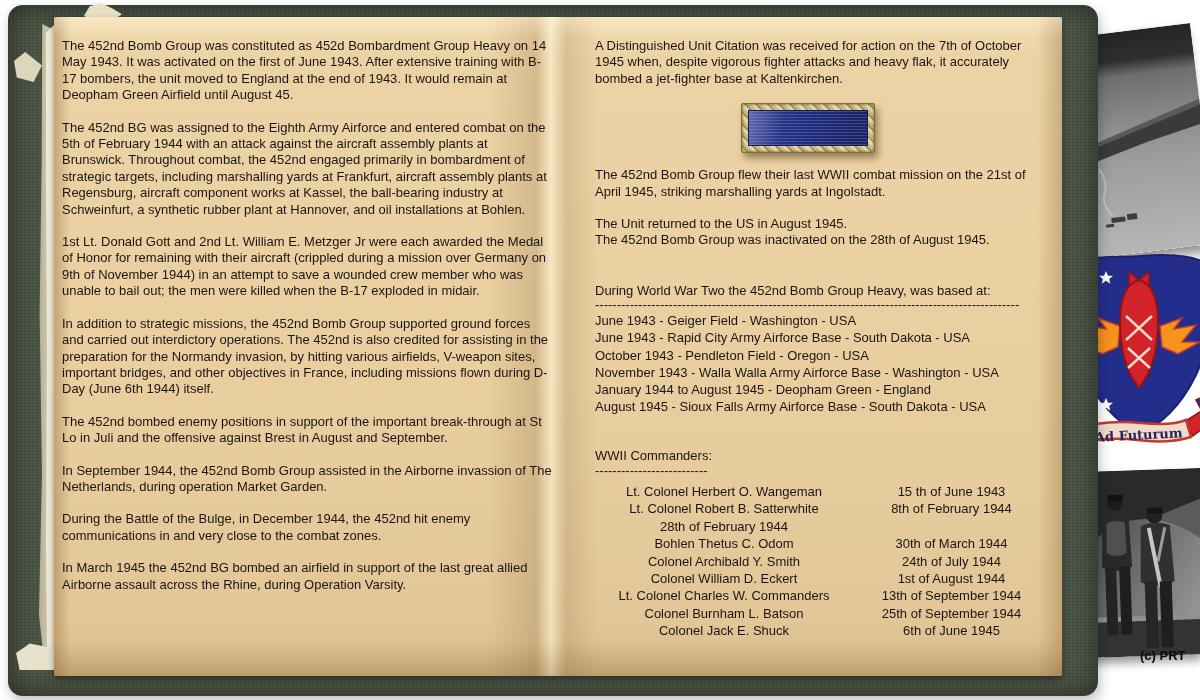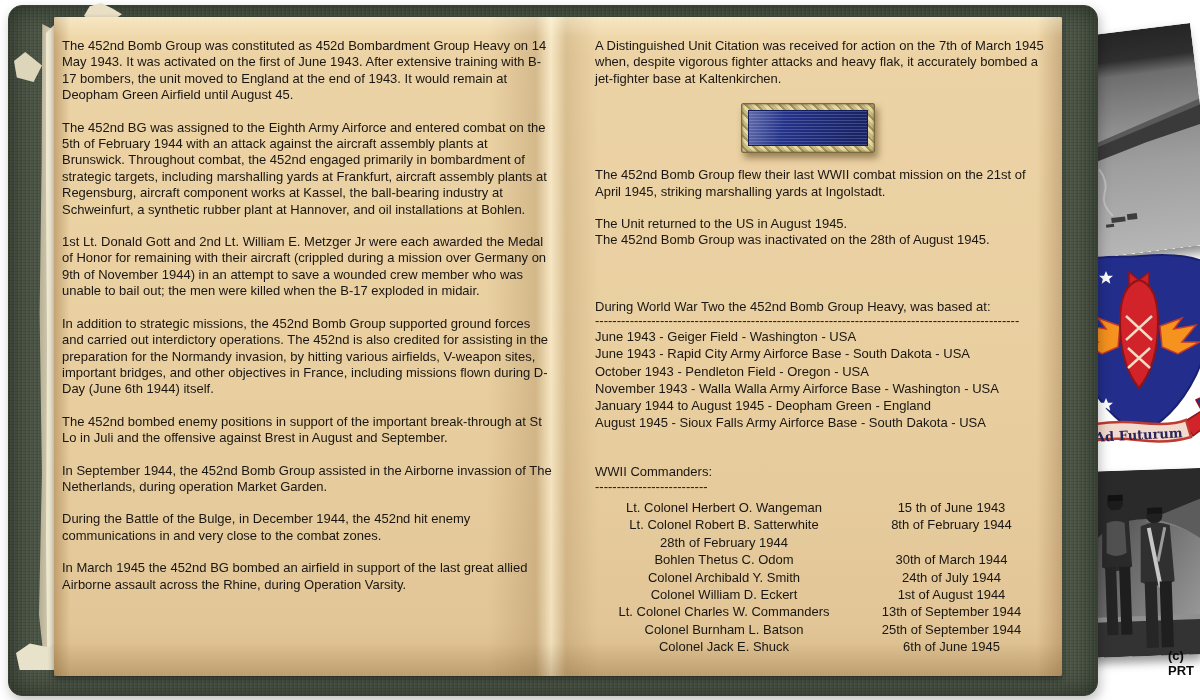--- a/index.html
+++ b/index.html
@@ -6,21 +6,21 @@
   .stage{position:relative;width:1200px;height:700px;background:#ffffff;overflow:hidden;
          font-family:"Liberation Sans",sans-serif;color:#191613;}
 
   
   .attach{position:absolute;z-index:1;}
   .photo-aerial{left:1076px;top:30px;width:128px;height:222px;transform:rotate(-7deg);
                 box-shadow:-5px 7px 12px rgba(0,0,0,.45);}
   .emblem{left:1066px;top:250px;width:152px;height:220px;}
   .photo-airmen{left:1086px;top:470px;width:118px;height:186px;transform:rotate(-2deg);
                 box-shadow:-5px 6px 10px rgba(0,0,0,.4);}
-  .credit{left:1140px;top:648px;z-index:4;font-size:13px;font-weight:bold;color:#0b0b0b;margin-left:28px;}
+  .credit{left:1140px;top:648px;z-index:4;font-size:13px;font-weight:bold;color:#0b0b0b;}
 
   
   .cover{position:absolute;z-index:2;left:8px;top:5px;width:1088px;height:689px;border-radius:14px;
          background-color:#4d5747;
          background-image:repeating-linear-gradient(90deg,rgba(0,0,0,.10) 0 1px,rgba(255,255,255,.04) 1px 2px,transparent 2px 4px),
                           repeating-linear-gradient(0deg,rgba(0,0,0,.09) 0 1px,transparent 1px 3px);
          box-shadow:inset 0 0 26px rgba(0,0,0,.5), 2px 5px 12px rgba(0,0,0,.25);
          border:1px solid #39412f;}
   .scrap{position:absolute;z-index:2;}
   .scrap-top{left:84px;top:3px;width:38px;height:16px;background:#e8dfc4;
@@ -57,21 +57,21 @@
 
   .duc{margin:7px 0 14px 146px;width:120px;height:36px;padding:6px;border-radius:2px;
        background:repeating-linear-gradient(45deg,#e6d9a2 0 3px,#a6945d 3px 5px,#cabb83 5px 8px);
        border:1px solid #7a6b3c;
        box-shadow:3px 5px 7px rgba(70,45,10,.5), inset 0 0 3px #5e5026;}
   .duc-inner{width:100%;height:100%;border:1px solid #101c5e;box-sizing:border-box;
        background-color:#243288;
        background-image:repeating-linear-gradient(0deg,rgba(210,225,255,.20) 0 1px,transparent 1px 3px),
                         linear-gradient(100deg,rgba(255,255,255,.28),rgba(255,255,255,0) 30%,rgba(0,0,25,.30) 88%);}
 
-  .bases{margin-top:50px;}
+  .bases{margin-top:34px;}
   .bases-list div{line-height:17.2px;}
   .commanders{margin-top:33px;}
   .cmd-rows{margin-top:5px;}
   .cmd-row{display:grid;grid-template-columns:258px auto;line-height:17.4px;text-align:center;}
 </style>
 </head>
 <body>
 
 <div class="stage">
 
@@ -180,21 +180,21 @@
     <p>The 452nd BG was assigned to the Eighth Army Airforce and entered combat on the 5th of February 1944 with an attack against the aircraft assembly plants at Brunswick. Throughout combat, the 452nd engaged primarily in bombardment of strategic targets, including marshalling yards at Frankfurt, aircraft assembly plants at Regensburg, aircraft component works at Kassel, the ball-bearing industry at Schweinfurt, a synthetic rubber plant at Hannover, and oil installations at Bohlen.</p>
     <p>1st Lt. Donald Gott and 2nd Lt. William E. Metzger Jr were each awarded the Medal of Honor for remaining with their aircraft (crippled during a mission over Germany on 9th of November 1944) in an attempt to save a wounded crew member who was unable to bail out; the men were killed when the B-17 exploded in midair.</p>
     <p>In addition to strategic missions, the 452nd Bomb Group supported ground forces and carried out interdictory operations. The 452nd is also credited for assisting in the preparation for the Normandy invasion, by hitting various airfields, V-weapon sites, important bridges, and other objectives in France, including missions flown during D-Day (June 6th 1944) itself.</p>
     <p>The 452nd bombed enemy positions in support of the important break-through at St Lo in Juli and the offensive against Brest in August and September.</p>
     <p>In September 1944, the 452nd Bomb Group assisted in the Airborne invassion of The Netherlands, during operation Market Garden.</p>
     <p>During the Battle of the Bulge, in December 1944, the 452nd hit enemy communications in and very close to the combat zones.</p>
     <p>In March 1945 the 452nd BG bombed an airfield in support of the last great allied Airborne assault across the Rhine, during Operation Varsity.</p>
   </div>
 
   <div class="col col-right">
-    <p>A Distinguished Unit Citation was received for action on the 7th of March 1945 when, despite vigorous fighter attacks and heavy flak, it accurately bombed a jet-fighter base at Kaltenkirchen.</p>
+    <p>A Distinguished Unit Citation was received for action on the 7th of October 1945 when, despite vigorous fighter attacks and heavy flak, it accurately bombed a jet-fighter base at Kaltenkirchen.</p>
 
     <div class="duc">
       <div class="duc-inner"></div>
     </div>
 
     <p>The 452nd Bomb Group flew their last WWII combat mission on the 21st of April 1945, striking marshalling yards at Ingolstadt.</p>
     <p class="prelines">The Unit returned to the US in August 1945.
 The 452nd Bomb Group was inactivated on the 28th of August 1945.</p>
 
     <div class="bases">

